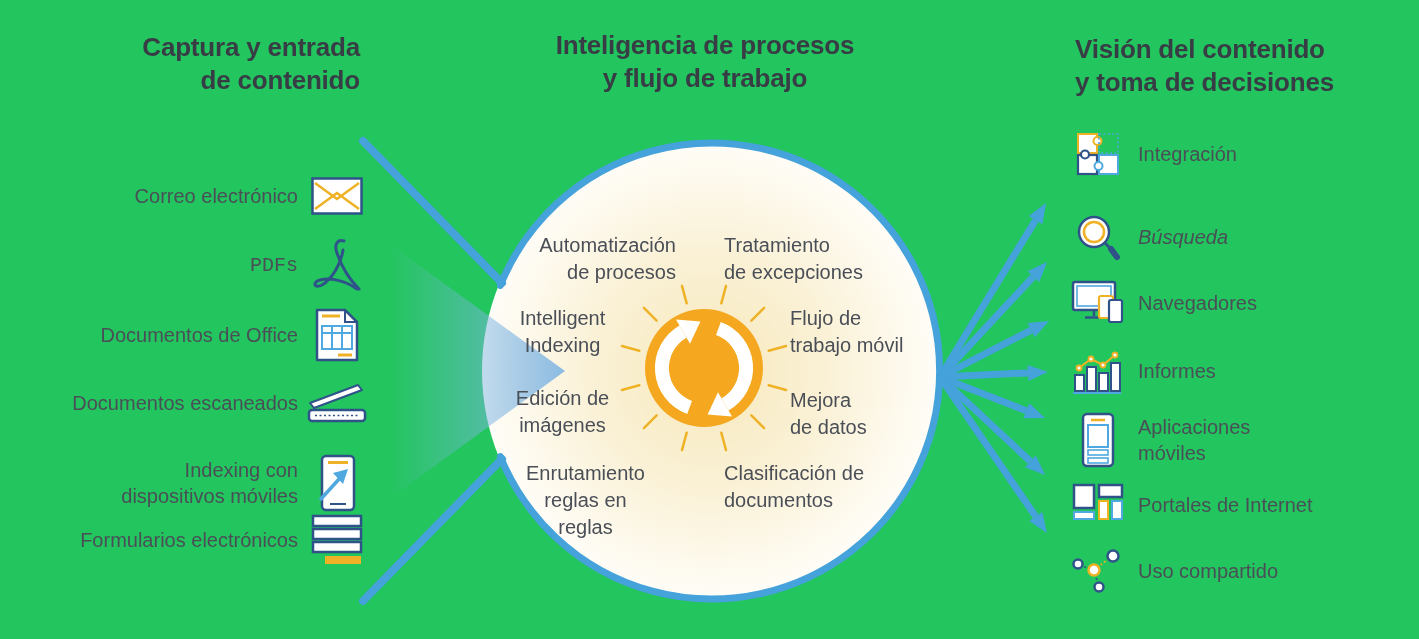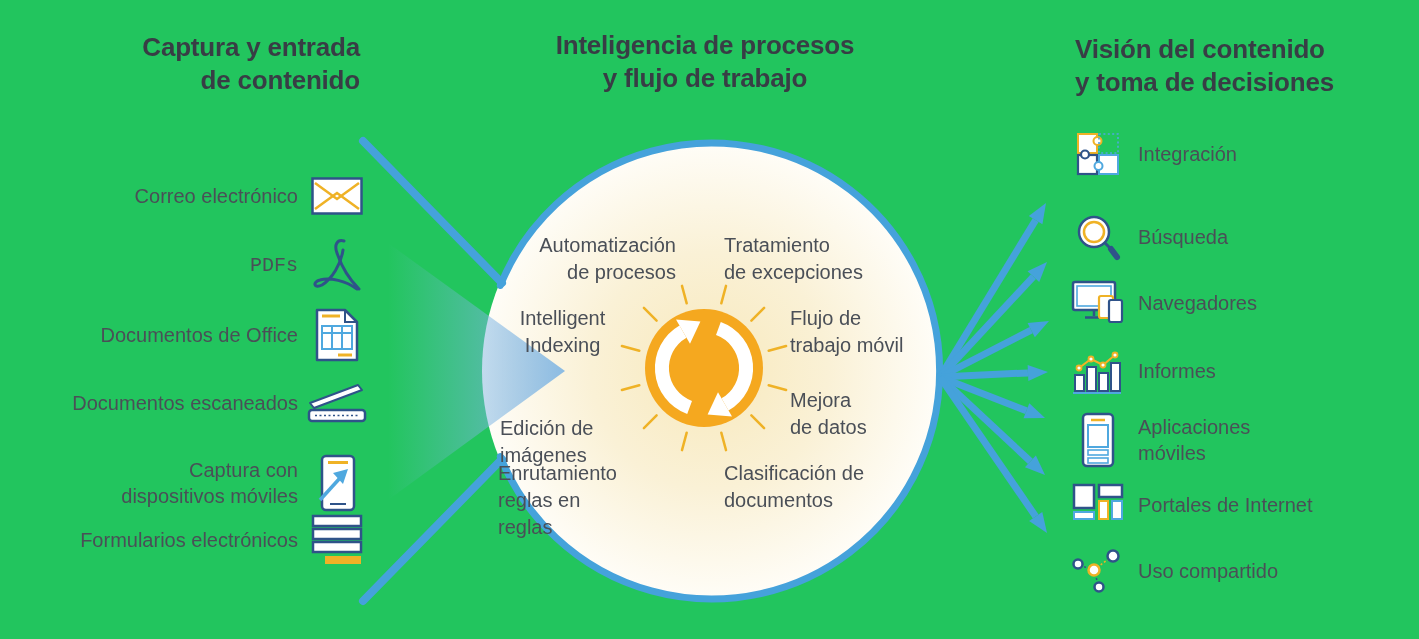--- a/index.html
+++ b/index.html
@@ -158,21 +158,21 @@
       <svg width="60" height="42" viewBox="0 0 60 42">
         <polygon points="3,21 51,3 55,8 7,26" class="sv-navy" fill="#fff" stroke-width="2" stroke-linejoin="round"></polygon>
         <rect x="2" y="28" width="56" height="11" rx="3" class="sv-navy" fill="#fff" stroke-width="2.5"></rect>
         <line x1="8" y1="33.5" x2="52" y2="33.5" class="sv-navy" stroke-width="1.5" stroke-dasharray="2 2.5"></line>
       </svg>
     </div>
   </div>
 
   <div class="lrow" style="top:446px;height:74px;">
     <div class="item-label">
-      <span>Captura con</span>
+      <span>Indexing con</span>
       <span>dispositivos móviles</span>
     </div>
     <div class="icn">
       <svg width="42" height="58" viewBox="0 0 42 58">
         <rect x="6" y="2" width="32" height="54" rx="4" class="sv-navy" fill="#fff" stroke-width="2.5"></rect>
         <line x1="12" y1="8.5" x2="32" y2="8.5" class="sv-gold" stroke-width="3"></line>
         <line x1="14" y1="50" x2="30" y2="50" class="sv-navy" stroke-width="2"></line>
         <line x1="4" y1="46" x2="24" y2="24" class="sv-lb" stroke-width="3.5"></line>
         <polygon points="32,15 17,19 27,30" class="f-lb"></polygon>
       </svg>
@@ -200,29 +200,29 @@
     <span>de excepciones</span>
   </div>
   <div class="bubble" style="left:500px;top:305px;width:125px;text-align:center;">
     <span>Intelligent</span>
     <span>Indexing</span>
   </div>
   <div class="bubble" style="left:790px;top:305px;width:150px;">
     <span>Flujo de</span>
     <span>trabajo móvil</span>
   </div>
-  <div class="bubble" style="left:500px;top:385px;width:125px;text-align:left;margin-top:30px;">
+  <div class="bubble" style="left:500px;top:385px;width:125px;text-align:center;">
     <span>Edición de</span>
     <span>imágenes</span>
   </div>
   <div class="bubble" style="left:790px;top:387px;width:130px;">
     <span>Mejora</span>
     <span>de datos</span>
   </div>
-  <div class="bubble" style="left:498px;top:460px;width:175px;text-align:left;">
+  <div class="bubble" style="left:498px;top:460px;width:175px;text-align:center;">
     <span>Enrutamiento</span>
     <span>reglas en</span>
     <span>reglas</span>
   </div>
   <div class="bubble" style="left:724px;top:460px;width:170px;">
     <span>Clasificación de</span>
     <span>documentos</span>
   </div>
 
   <div class="rrow" style="top:128px;height:52px;">
@@ -233,21 +233,21 @@
         <rect x="25" y="4" width="19" height="19" class="sv-lb" fill="none" stroke-width="1.6" stroke-dasharray="2 2.4"></rect>
         <rect x="4" y="25" width="19" height="19" class="sv-navy" fill="#fff" stroke-width="2.2"></rect>
         <circle cx="11" cy="24.5" r="4" class="sv-navy" fill="#fff" stroke-width="2.2"></circle>
         <rect x="25" y="25" width="19" height="19" class="sv-lb" fill="#fff" stroke-width="2"></rect>
         <circle cx="24.5" cy="36" r="4" class="sv-lb" fill="#fff" stroke-width="2"></circle>
       </svg>
     </div>
     <div class="item-label">Integración</div>
   </div>
 
-  <div class="rrow" style="top:211px;height:52px;">
+  <div class="rrow" style="top:211px;height:52px;font-style:italic;">
     <div class="icn">
       <svg width="48" height="50" viewBox="0 0 48 50">
         <circle cx="20" cy="20" r="15" class="sv-navy" fill="#fff" stroke-width="2.5"></circle>
         <circle cx="20" cy="20" r="10" class="sv-gold" fill="none" stroke-width="2.5"></circle>
         <line x1="31" y1="31" x2="36" y2="36" class="sv-navy" stroke-width="3"></line>
         <line x1="37" y1="37" x2="43" y2="45" class="sv-navy" stroke-width="6" stroke-linecap="round"></line>
       </svg>
     </div>
     <div class="item-label">Búsqueda</div>
   </div>

